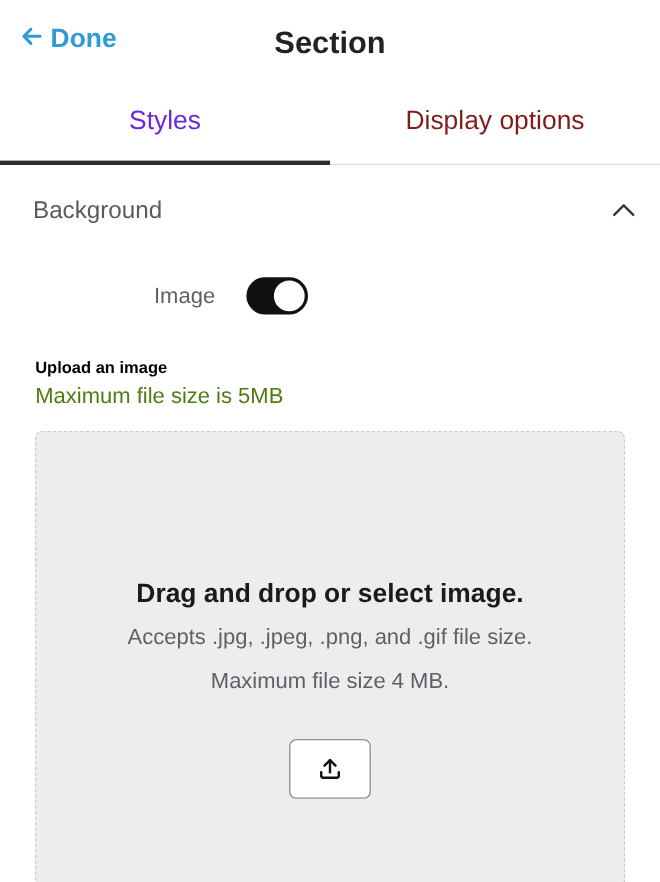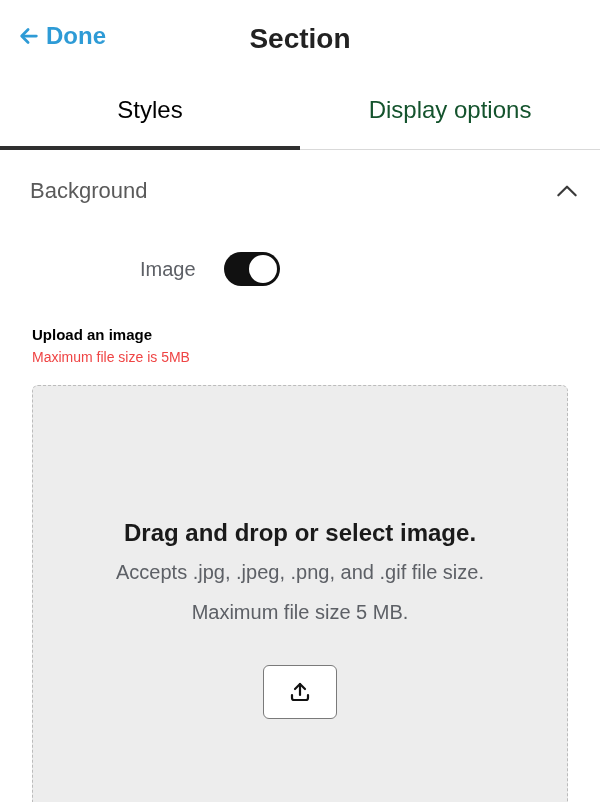--- a/index.html
+++ b/index.html
@@ -1,38 +1,38 @@
 <!DOCTYPE html>
 <html><head>
 <meta charset="utf-8">
 <style>
   * { box-sizing: border-box; margin: 0; padding: 0; }
   html, body { width: 600px; height: 802px; background: #ffffff; font-family: -apple-system, BlinkMacSystemFont, "Segoe UI", Arial, sans-serif; color: #222; -webkit-font-smoothing: antialiased; }
   
   .topbar { position: relative; height: 78px; display: flex; align-items: center; justify-content: center; }
-  .back-btn { position: absolute; left: 18px; top: 22px; display: flex; align-items: center; gap: 6px; color: #2e9bd6; font-size: 24px; font-weight: 700; cursor: pointer; }
+  .back-btn { position: absolute; left: 18px; top: 22px; display: flex; align-items: flex-start; gap: 6px; color: #2e9bd6; font-size: 24px; font-weight: 700; cursor: pointer; }
   .back-btn .arrow { display: inline-flex; width: 22px; height: 22px; }
   .title { font-size: 28px; font-weight: 700; color: #222; text-align: center; }
   
   .tabs { width: 100%; display: flex; border-bottom: 1px solid #d9d9d9; }
-  .tab { flex: 1; text-align: center; font-size: 24px; padding: 18px 0 22px 0; color: #14532d; cursor: pointer; }
-  .tab.active { color: #000000; font-weight: 500; border-bottom: 4px solid #2f2f2f; margin-bottom: -1px; }
+  .tab { flex: 1; text-align: center; font-size: 24px; padding: 18px 0 22px 0; color: #7f1d1d; cursor: pointer; }
+  .tab.active { color: #6d28d9; font-weight: 500; border-bottom: 4px solid #2f2f2f; margin-bottom: -1px; }
   
   .section-row { display: flex; align-items: center; justify-content: space-between; padding: 28px 20px 10px 30px; }
   .section-label { font-size: 22px; color: #5a5a5a; }
   .chevron { width: 26px; height: 26px; display: inline-flex; }
   
   .toggle-row { display: flex; align-items: center; gap: 28px; padding: 38px 0 6px 0; margin-left: 140px; }
   .toggle-label { font-size: 20px; color: #5d6066; }
   .switch { position: relative; width: 56px; height: 34px; background: #111; border-radius: 34px; cursor: pointer; }
   .switch .knob { position: absolute; top: 3px; right: 3px; width: 28px; height: 28px; background: #fff; border-radius: 50%; box-shadow: 0 1px 2px rgba(0,0,0,.25); }
   
   .upload-block { padding: 34px 32px 0 32px; }
   .upload-heading { font-size: 15px; font-weight: 700; color: #000; margin-bottom: 6px; }
-  .upload-sub { font-size: 14px; color: #ef4444; }
+  .upload-sub { font-size: 20px; color: #4d7c0f; }
   
   .dropzone { margin: 20px 32px 0 32px; height: 468px; background: #ededed; border: 1.5px dashed #bcbcbc; border-radius: 6px; display: flex; flex-direction: column; align-items: center; justify-content: center; gap: 10px; padding: 20px; text-align: center; }
   .dz-title { font-size: 24px; font-weight: 700; color: #1a1a1a; }
   .dz-line { font-size: 20px; color: #5d6066; line-height: 1.5; }
   .browse-btn { margin-top: 28px; display: inline-flex; align-items: center; gap: 14px; background: #fff; border: 1.5px solid #7a7a7a; border-radius: 6px; padding: 14px 24px; font-size: 22px; font-weight: 700; color: #111; cursor: pointer; }
   .browse-btn .upicon { width: 24px; height: 24px; display: inline-flex; }
   svg { display: block; }
 </style>
 </head>
 <body>
@@ -72,21 +72,21 @@
 </div>
 
 <div class="upload-block">
   <div class="upload-heading">Upload an image</div>
   <div class="upload-sub">Maximum file size is 5MB</div>
 </div>
 
 <div class="dropzone">
   <div class="dz-title">Drag and drop or select image.</div>
   <div class="dz-line">Accepts .jpg, .jpeg, .png, and .gif file size.</div>
-  <div class="dz-line">Maximum file size 5 MB.</div>
+  <div class="dz-line">Maximum file size 4 MB.</div>
   <button class="browse-btn">
     <span class="upicon">
       <svg viewBox="0 0 24 24" width="24" height="24" fill="none" stroke="#111" stroke-width="2.2" stroke-linecap="round" stroke-linejoin="round">
         <path d="M12 15 V4"></path>
         <polyline points="7 9 12 4 17 9"></polyline>
         <path d="M4 15 v3 a2 2 0 0 0 2 2 h12 a2 2 0 0 0 2 -2 v-3"></path>
       </svg>
     </span>
   </button>
 </div>

